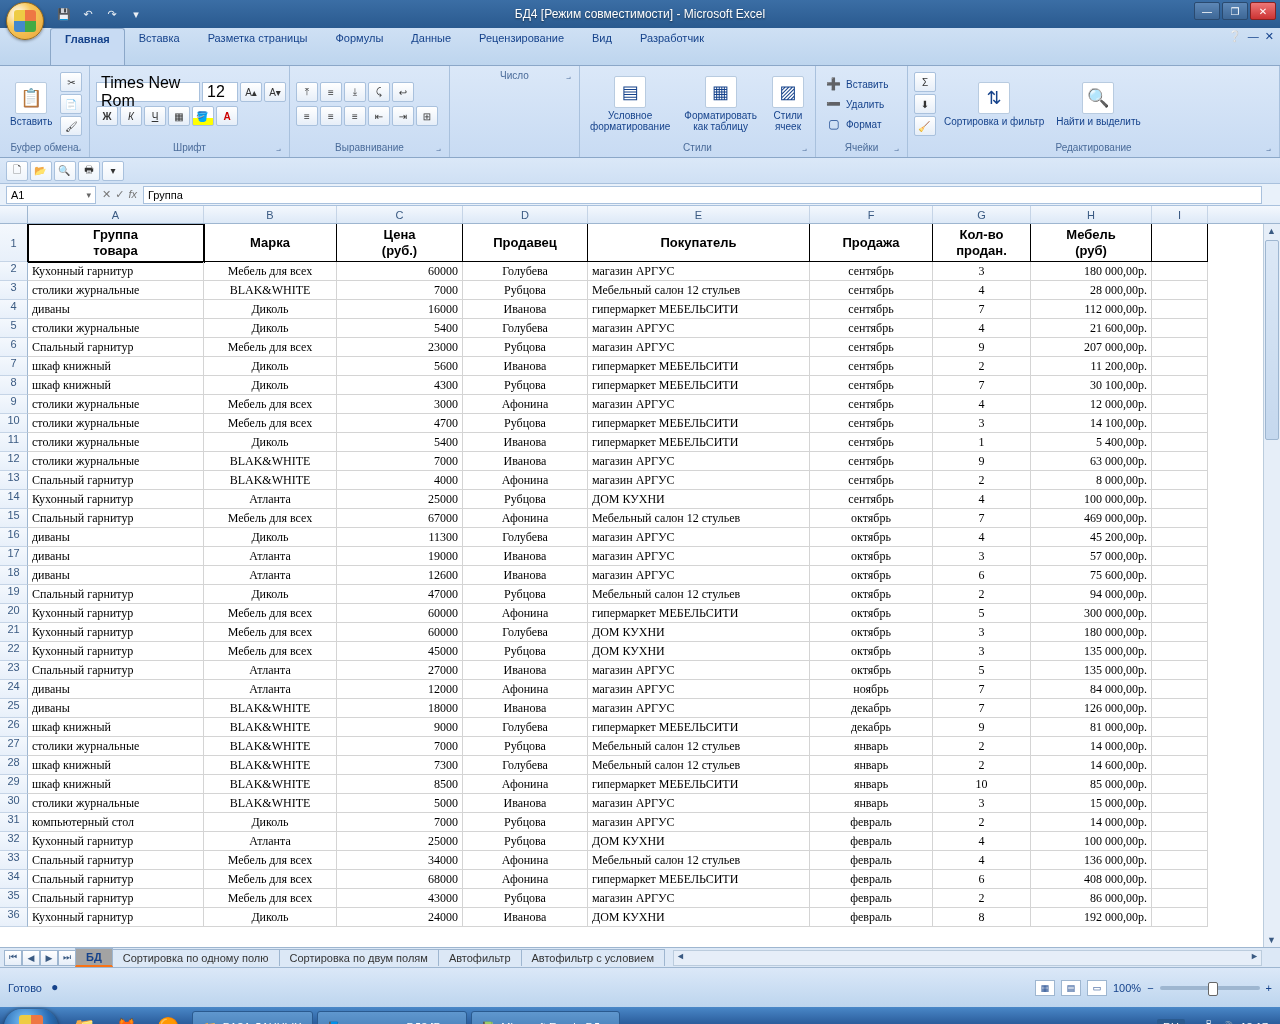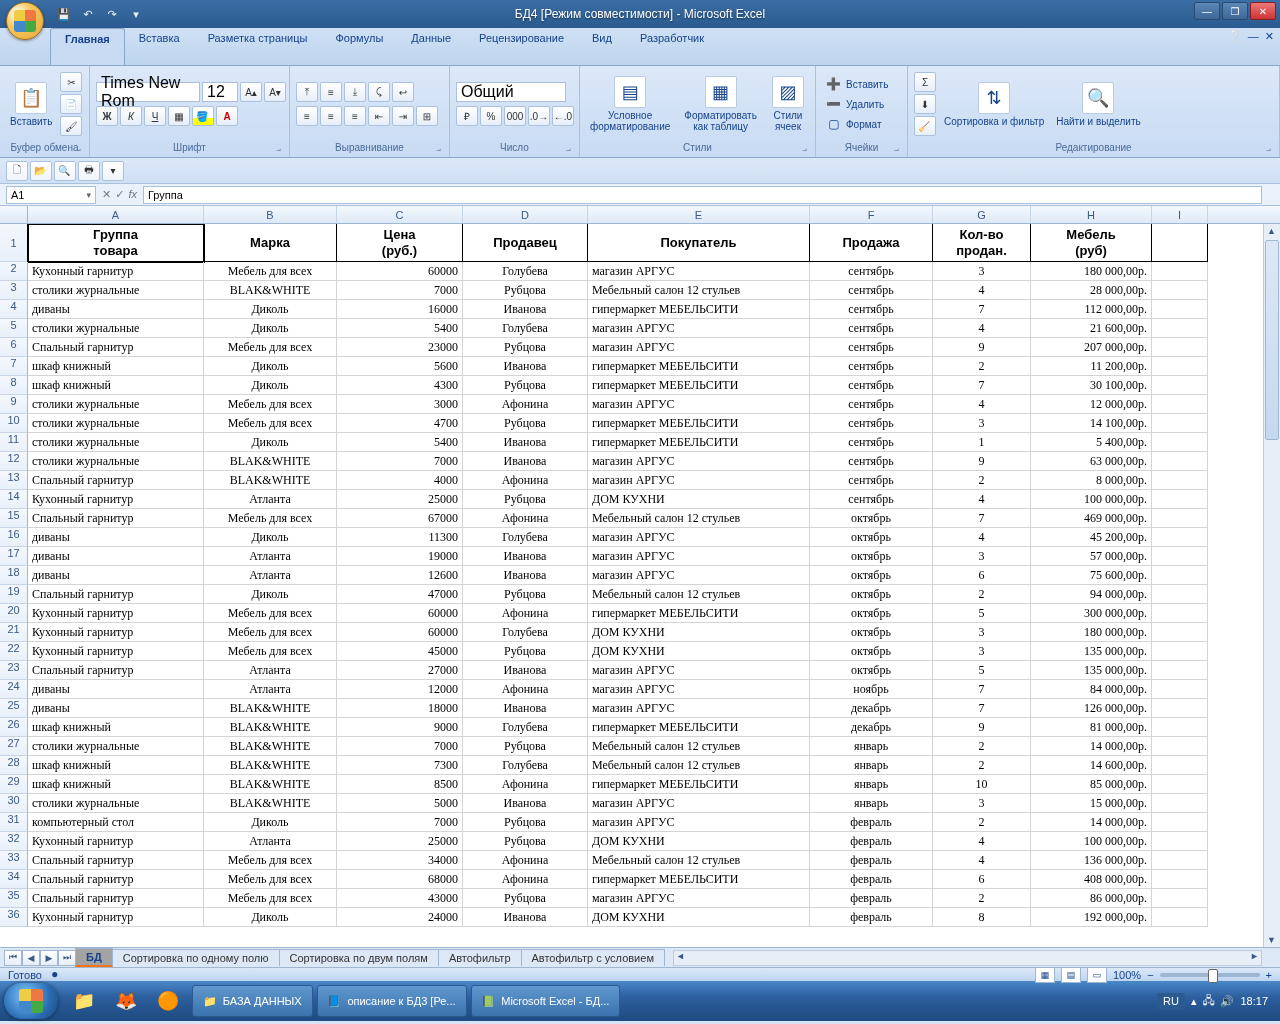--- a/index.html
+++ b/index.html
@@ -73,21 +73,21 @@
 .navbtns { display:flex; gap:0; margin-left:4px;}
 .navbtns span { width:18px; height:16px; border:1px solid #9eb6d0; background:linear-gradient(#fff,#e6eef8); display:flex; align-items:center; justify-content:center; font-size:9px; color:#3a5a82;}
 .stab { padding:2px 10px; background:#fff; border:1px solid #9eb6d0; border-bottom:none; margin-left:-1px;}
 .stab.active { background:#a3a3a3; font-weight:bold; color:#15428b; border-bottom:2px solid #f97316;}
 .stab:not(.active){ background:#dce8f6; color:#333;}
 .hscroll { flex:1; margin:0 18px 0 8px; height:16px; background:#e6eef8; border:1px solid #bcd; position:relative;}
 .hscroll::before{content:"◄"; position:absolute; left:2px; font-size:9px; color:#3a5a82;}
 .hscroll::after{content:"►"; position:absolute; right:2px; font-size:9px; color:#3a5a82;}
 
 
-.status { height:14px; background:linear-gradient(#dbe8f8,#bdd5ee); display:flex; align-items:center; padding:0 8px; font-size:11px; color:#15428b; border-top:1px solid #9eb6d0;}
+.status { height:40px; background:linear-gradient(#dbe8f8,#bdd5ee); display:flex; align-items:center; padding:0 8px; font-size:11px; color:#15428b; border-top:1px solid #9eb6d0;}
 .status .right { margin-left:auto; display:flex; align-items:center; gap:6px;}
 .viewbtn { width:20px; height:16px; border:1px solid #9eb6d0; background:#fff; display:flex; align-items:center; justify-content:center; font-size:9px;}
 .zoom-slider { width:100px; height:4px; background:#9eb6d0; position:relative; border-radius:2px;}
 .zoom-slider::after{content:""; position:absolute; left:48px; top:-4px; width:8px; height:12px; background:#fff; border:1px solid #666; border-radius:2px;}
 
 
 .taskbar { height:40px; background:linear-gradient(#4a88c8,#2c5f9e 40%,#1d4a7f); display:flex; align-items:center; padding:0 4px;}
 .start { width:54px; height:36px; border-radius:18px; background:radial-gradient(circle at 40% 35%,#7fc8ff,#2a6db5 60%,#1a4a7a); display:flex; align-items:center; justify-content:center; box-shadow:0 0 4px rgba(0,0,0,.5);}
 .start::after{content:""; width:24px; height:24px; background:conic-gradient(#e74 0 25%,#4a4 0 50%,#48c 0 75%,#ec4 0); border-radius:3px; transform:rotate(0);}
 .tb-icons { display:flex; gap:4px; margin-left:8px;}
@@ -196,32 +196,20 @@
         <span class="small-btn">≡</span>
         <span class="small-btn">⇤</span>
         <span class="small-btn">⇥</span>
         <span class="small-btn">⊞</span>
       </div>
     </div>
       </div>
     <div class="group-label">Выравнивание</div>
   </div>
   <div class="group" style="width:130px">
-    <div class="group-body">
-        <div class="vstack" style="gap:4px">
-      <div class="combo" style="width:110px">Общий</div>
-      <div class="small-row">
-        <span class="small-btn">₽</span>
-        <span class="small-btn">%</span>
-        <span class="small-btn">000</span>
-        <span class="small-btn">.0→</span>
-        <span class="small-btn">←.0</span>
-      </div>
-    </div>
-      </div>
     <div class="group-label">Число</div>
   </div>
   <div class="group" style="width:236px">
     <div class="group-body">
       <div class="big-btn">
           <span class="icon">▤</span>
           <span style="text-align:center">Условное форматирование</span>
         </div>
       <div class="big-btn">
           <span class="icon">▦</span>

